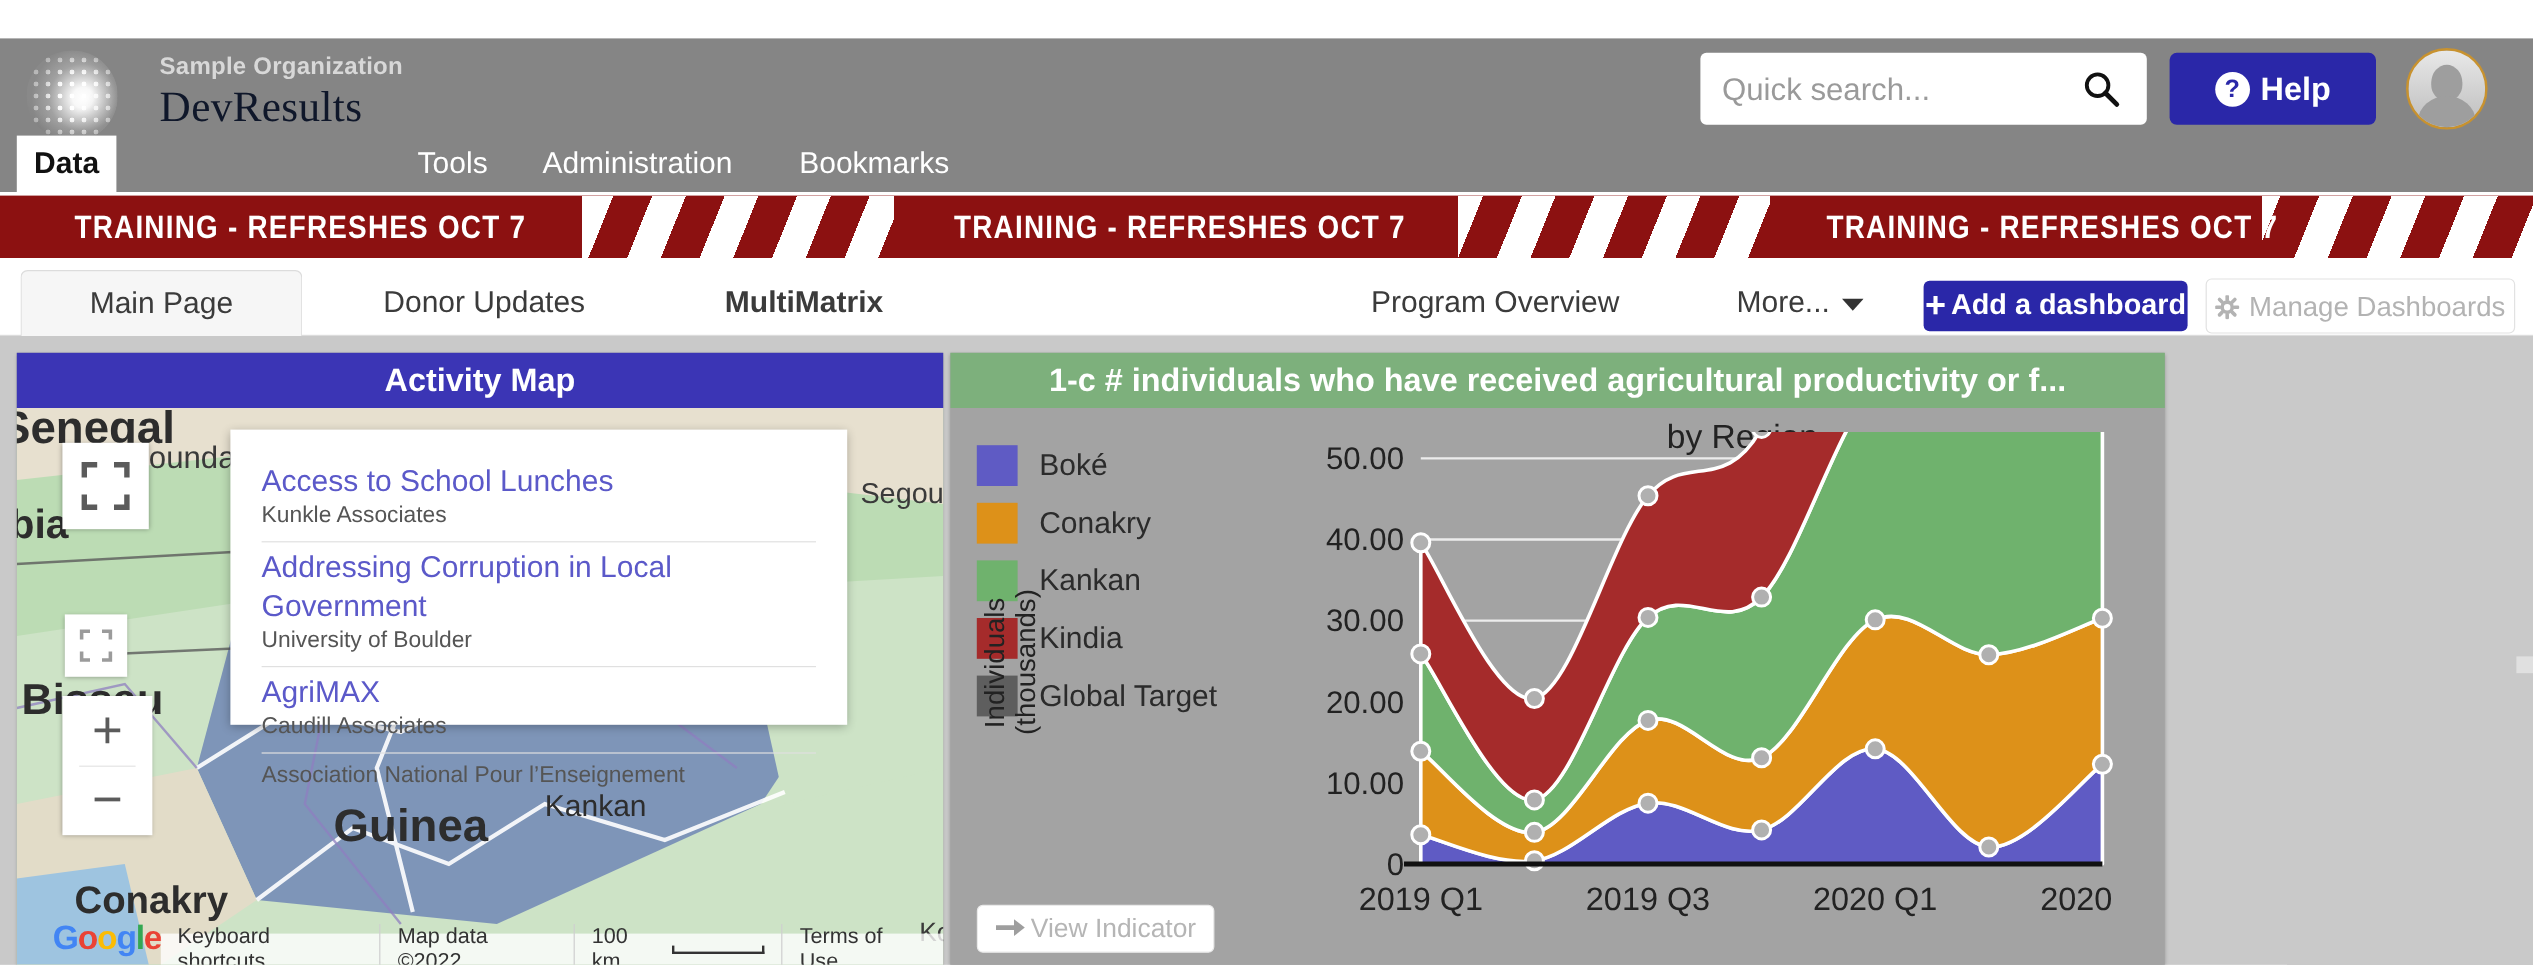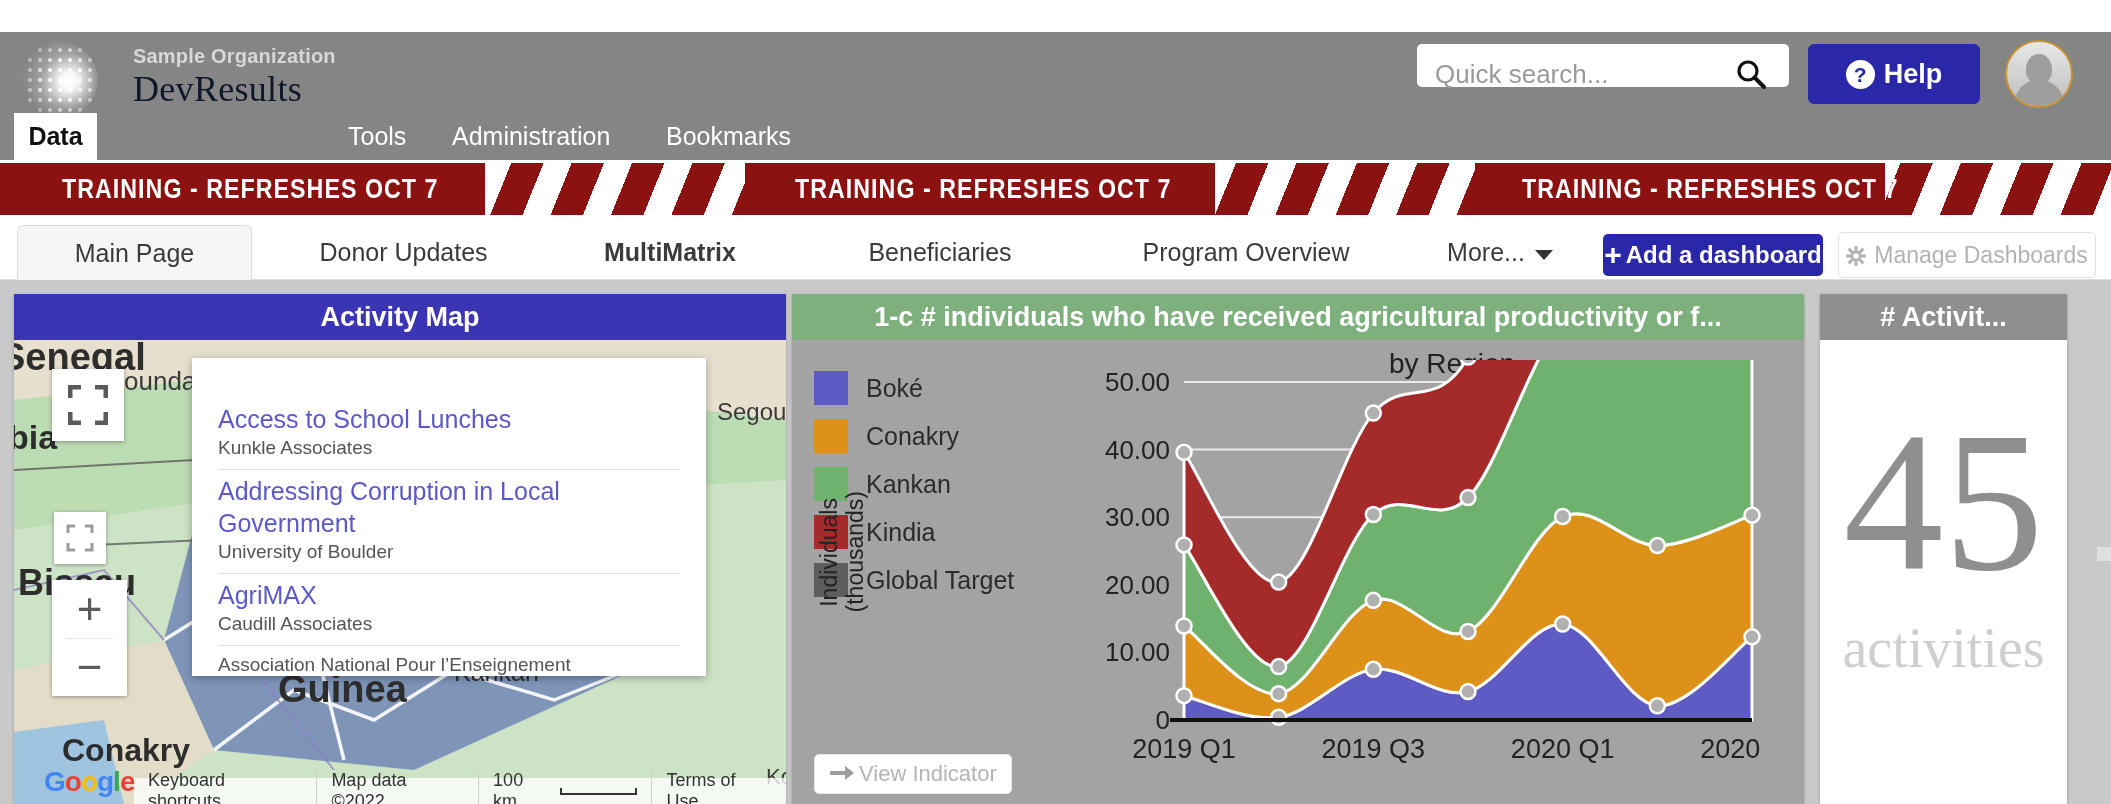--- a/index.html
+++ b/index.html
@@ -41,21 +41,21 @@
     position: absolute; left: 133px; top: 13px;
     font-size: 20px; font-weight: bold; color: #d8d8d8; letter-spacing: .2px;
   }
   .app-name {
     position: absolute; left: 133px; top: 36px;
     font-family: "Liberation Serif", serif;
     font-size: 36px; color: #0f172a; font-weight: normal; letter-spacing: .3px;
   }
 
   .search-box {
-    position: absolute; left: 1417px; top: 12px; width: 372px; height: 43px;
+    position: absolute; left: 1417px; top: 12px; width: 372px; height: 60px;
     background: #fff; border-radius: 5px;
   }
   .search-box input {
     position: absolute; left: 18px; top: 0; width: 300px; height: 60px;
     border: none; outline: none; background: transparent;
     font-family: "Liberation Sans", sans-serif; font-size: 26px; color: #444;
   }
   .search-box input::placeholder { color: #9a9a9a; }
   .search-icon { position: absolute; right: 22px; top: 14px; width: 32px; height: 32px; }
 
@@ -157,22 +157,22 @@
   }
 
   
   #map-widget { left: 14px; top: 14px; width: 772px; height: 510px; }
   #map-widget .widget-head { background: #3b35b5; }
   .map-canvas {
     position: absolute; left: 0; top: 46px; width: 772px; height: 464px;
     overflow: hidden; background: #cfe5c8;
   }
   .pop-card {
-    position: absolute; left: 178px; top: 18px; width: 514px; height: 318px;
-    background: #fff; box-shadow: 0 2px 8px rgba(0,0,0,0.3); padding: 40px 26px;
+    position: absolute; left: 178px; top: 18px; width: 514px; height: 246px;
+    background: #fff; box-shadow: 0 2px 8px rgba(0,0,0,0.3); padding: 22px 26px;
   }
   .pop-item { padding: 6px 0 10px 0; border-bottom: 1px solid #e0e0e0; }
   .pop-item:last-child { border-bottom: none; }
   .pop-title { font-size: 25px; color: #5b59c9; cursor: pointer; line-height: 1.25; }
   .pop-sub { font-size: 19px; color: #555; margin-top: 2px; }
 
   .map-btn {
     position: absolute; background: #fff; box-shadow: 0 1px 4px rgba(0,0,0,0.35);
     display: flex; align-items: center; justify-content: center; cursor: pointer;
   }
@@ -294,23 +294,20 @@
 
 <div class="tabstrip">
   <div class="dtab active" style="left:17px;width:235px;">
     <span>Main Page</span>
   </div>
   <div class="dtab" style="left:281px;width:245px;">
     <span>Donor Updates</span>
   </div>
   <div class="dtab" style="left:555px;width:230px;font-weight:bold;">
     <span>MultiMatrix</span>
-  </div>
-  <div class="dtab" style="left:815px;width:250px;">
-    <span>Beneficiaries</span>
   </div>
   <div class="dtab" style="left:1096px;width:300px;">
     <span>Program Overview</span>
   </div>
   <div class="dtab" style="left:1425px;width:150px;gap:10px;">
     <span>More...</span>
     <span>
       <svg width="18" height="12" viewBox="0 0 18 12">
           <polygon points="0,1 18,1 9,11" fill="#333"></polygon>
         </svg>
@@ -540,22 +537,15 @@
           <svg width="26" height="16" viewBox="0 0 26 16">
             <line x1="1" y1="8" x2="17" y2="8" stroke="#9e9e9e" stroke-width="4"></line>
             <polygon points="16,1 25,8 16,15" fill="#9e9e9e"></polygon>
           </svg>
         </span>
         <span>View Indicator</span>
       </div>
     </div>
   </div>
 
-  <div class="widget" id="count-widget">
-    <div class="widget-head"># Activit...</div>
-    <div class="count-body">
-      <div class="big-number">45</div>
-      <div class="count-unit">activities</div>
-    </div>
-  </div>
 
   <div class="scroll-corner"></div>
 </div>
 
 </body></html>

